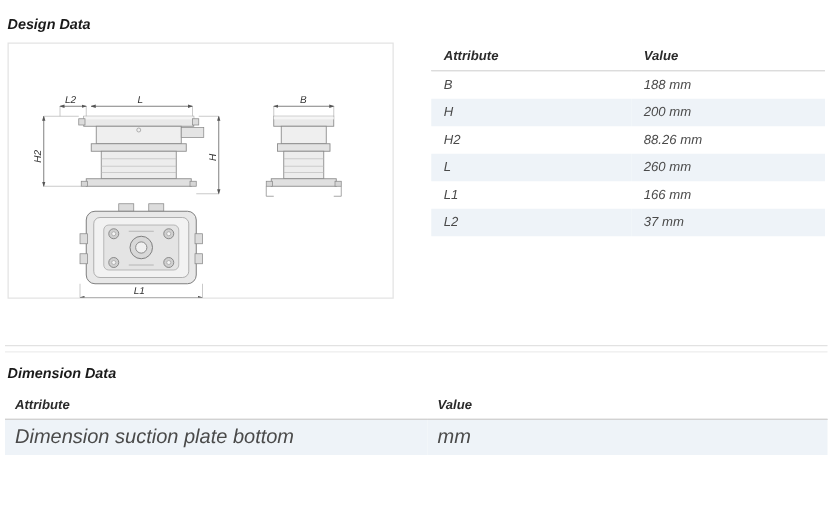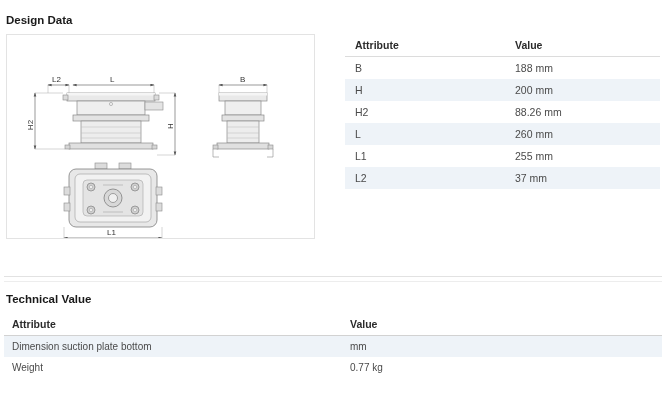--- a/index.html
+++ b/index.html
@@ -4,21 +4,21 @@
 <style>
   html,body{margin:0;padding:0;}
   body{
     width:666px;height:405px;
     background:#ffffff;
     font-family:"Liberation Sans", sans-serif;
     font-size:11px;
     color:#3c3c3c;
     overflow:hidden;
   }
-  .page{position:relative;width:660px;height:405px;}
+  .page{position:relative;width:660px;height:405px;font-style:italic;}
 
   
   .section-title{
     position:absolute;
     font-size:11.5px;
     font-weight:bold;
     color:#1a1a1a;
   }
   #design-title{left:6px;top:14px;}
   #tech-title{left:6px;top:293px;}
@@ -77,21 +77,21 @@
   .td-table th{
     text-align:left;
     font-size:10.5px;
     font-weight:bold;
     color:#2b2b2b;
     padding:5px 0 5px 8px;
     border-bottom:1px solid #d2d2d2;
   }
   .td-table td{
     text-align:left;
-    font-size:10px;
+    font-size:16px;
     color:#4a4a4a;
     padding:5px 0 5px 8px;
   }
   .td-table tr.alt td{background:#eef3f8;}
   .td-col-attr{width:330px;}
 
   
   .dim-txt{font-family:"Liberation Sans",sans-serif;font-size:8px;fill:#333;}
 </style>
 </head>
@@ -234,46 +234,42 @@
       <tr>
         <td>H2</td>
         <td>88.26 mm</td>
       </tr>
       <tr class="alt">
         <td>L</td>
         <td>260 mm</td>
       </tr>
       <tr>
         <td>L1</td>
-        <td>255 mm</td>
+        <td>166 mm</td>
       </tr>
       <tr class="alt">
         <td>L2</td>
         <td>37 mm</td>
       </tr>
     </tbody>
   </table>
 
   <div class="hr" id="hr-top"></div>
   <div class="hr" id="hr-bottom"></div>
 
-  <div class="section-title" id="tech-title">Technical Value</div>
+  <div class="section-title" id="tech-title">Dimension Data</div>
 
   <table class="td-table">
     <thead>
       <tr>
         <th class="td-col-attr">Attribute</th>
         <th>Value</th>
       </tr>
     </thead>
     <tbody>
       <tr class="alt">
         <td>Dimension suction plate bottom</td>
         <td>mm</td>
       </tr>
-      <tr>
-        <td>Weight</td>
-        <td>0.77 kg</td>
-      </tr>
     </tbody>
   </table>
 
 </div>
 
 </body></html>

